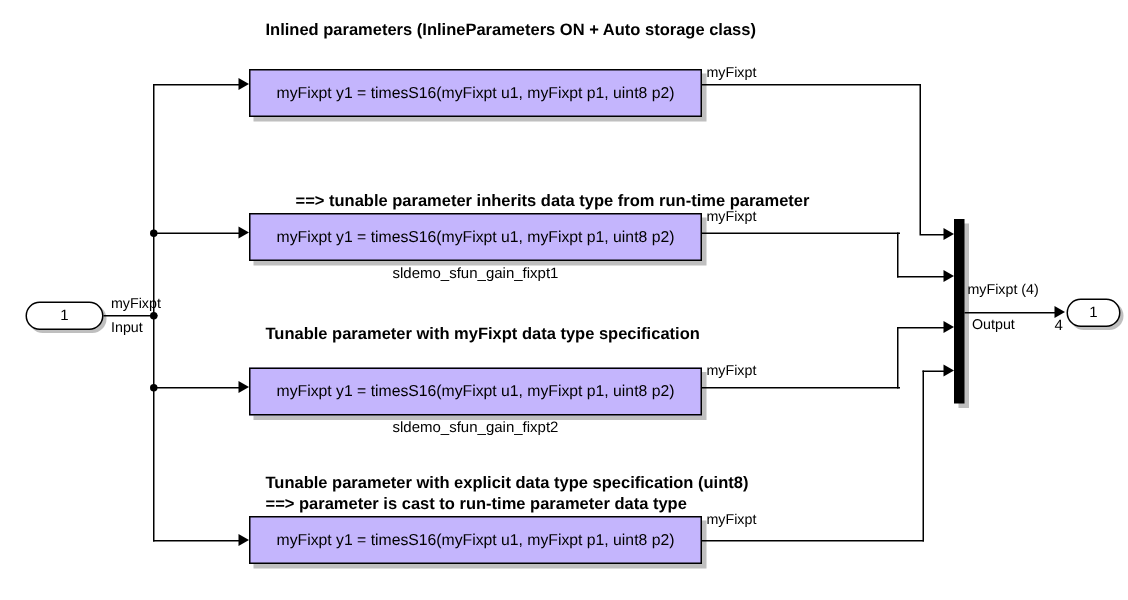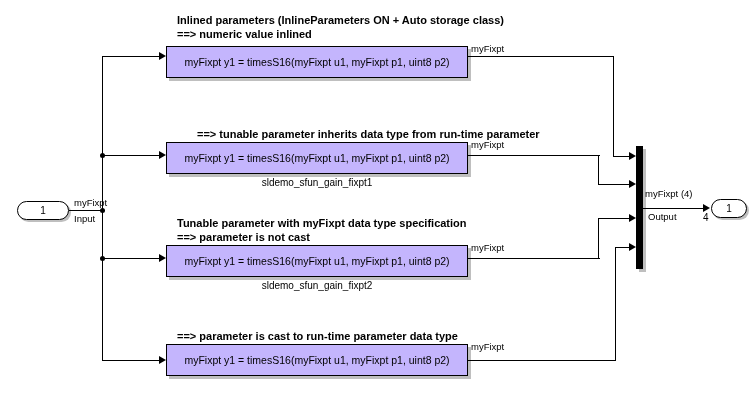--- a/index.html
+++ b/index.html
@@ -118,44 +118,43 @@
     border-bottom: 4.5px solid transparent;
     border-left: 7px solid #000000;
   }
 </style>
 </head>
 <body>
 
 <div id="canvas">
 
   <div class="hdr" style="left:177px; top:13px;">Inlined parameters (InlineParameters ON + Auto storage class)</div>
-  <div class="hdr" style="left:177px; top:27px;">==&gt; numeric value inlined</div>
 
   <div class="sfun" style="left:166px; top:46px; width:302px; height:32px;">
     <span class="sfun-text">myFixpt y1 = timesS16(myFixpt u1, myFixpt p1, uint8 p2)</span>
   </div>
   <div class="sig-label" style="left:471px; top:43px;">myFixpt</div>
 
   <div class="hdr" style="left:177px; top:127px;margin-left:20px;">==&gt; tunable parameter inherits data type from run-time parameter</div>
 
   <div class="sfun" style="left:166px; top:142px; width:302px; height:32px;">
     <span class="sfun-text">myFixpt y1 = timesS16(myFixpt u1, myFixpt p1, uint8 p2)</span>
   </div>
   <div class="blk-label" style="left:166px; top:177px; width:302px;">sldemo_sfun_gain_fixpt1</div>
   <div class="sig-label" style="left:471px; top:139px;">myFixpt</div>
 
   <div class="hdr" style="left:177px; top:216px;">Tunable parameter with myFixpt data type specification</div>
-  <div class="hdr" style="left:177px; top:230px;">==&gt; parameter is not cast</div>
 
   <div class="sfun" style="left:166px; top:245px; width:302px; height:32px;">
     <span class="sfun-text">myFixpt y1 = timesS16(myFixpt u1, myFixpt p1, uint8 p2)</span>
   </div>
   <div class="blk-label" style="left:166px; top:280px; width:302px;">sldemo_sfun_gain_fixpt2</div>
   <div class="sig-label" style="left:471px; top:242px;">myFixpt</div>
 
+  <div class="hdr" style="left:177px; top:315px;">Tunable parameter with explicit data type specification (uint8)</div>
   <div class="hdr" style="left:177px; top:329px;">==&gt; parameter is cast to run-time parameter data type</div>
 
   <div class="sfun" style="left:166px; top:344px; width:302px; height:32px;">
     <span class="sfun-text">myFixpt y1 = timesS16(myFixpt u1, myFixpt p1, uint8 p2)</span>
   </div>
   <div class="sig-label" style="left:471px; top:341px;">myFixpt</div>
 
   <div class="port" style="left:17px; top:201px; width:52px; height:19px;">
     <span class="port-text">1</span>
   </div>

